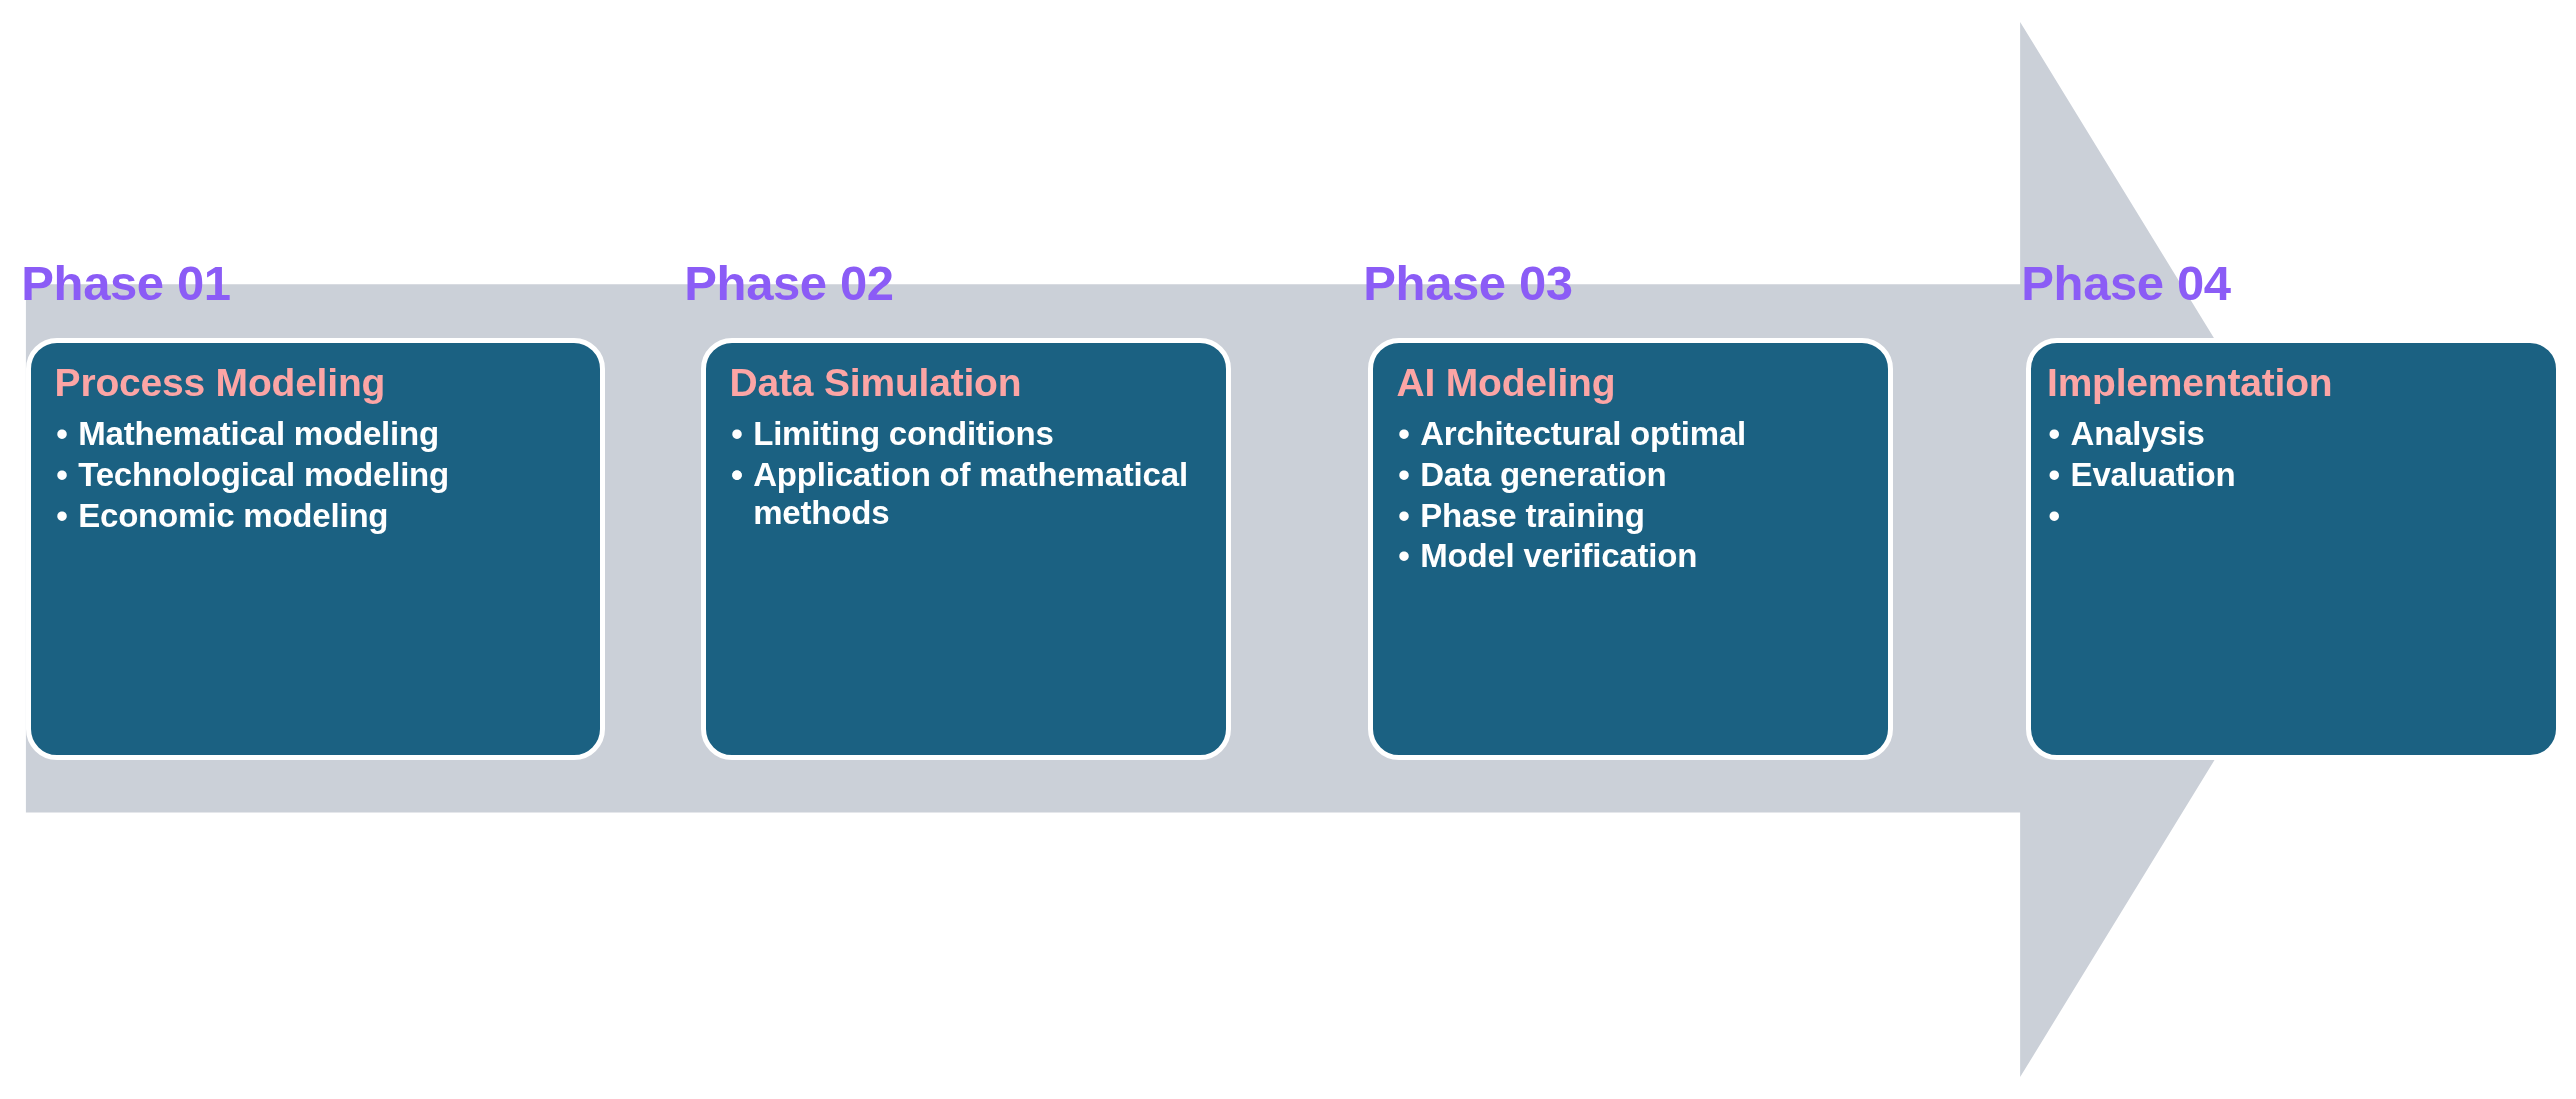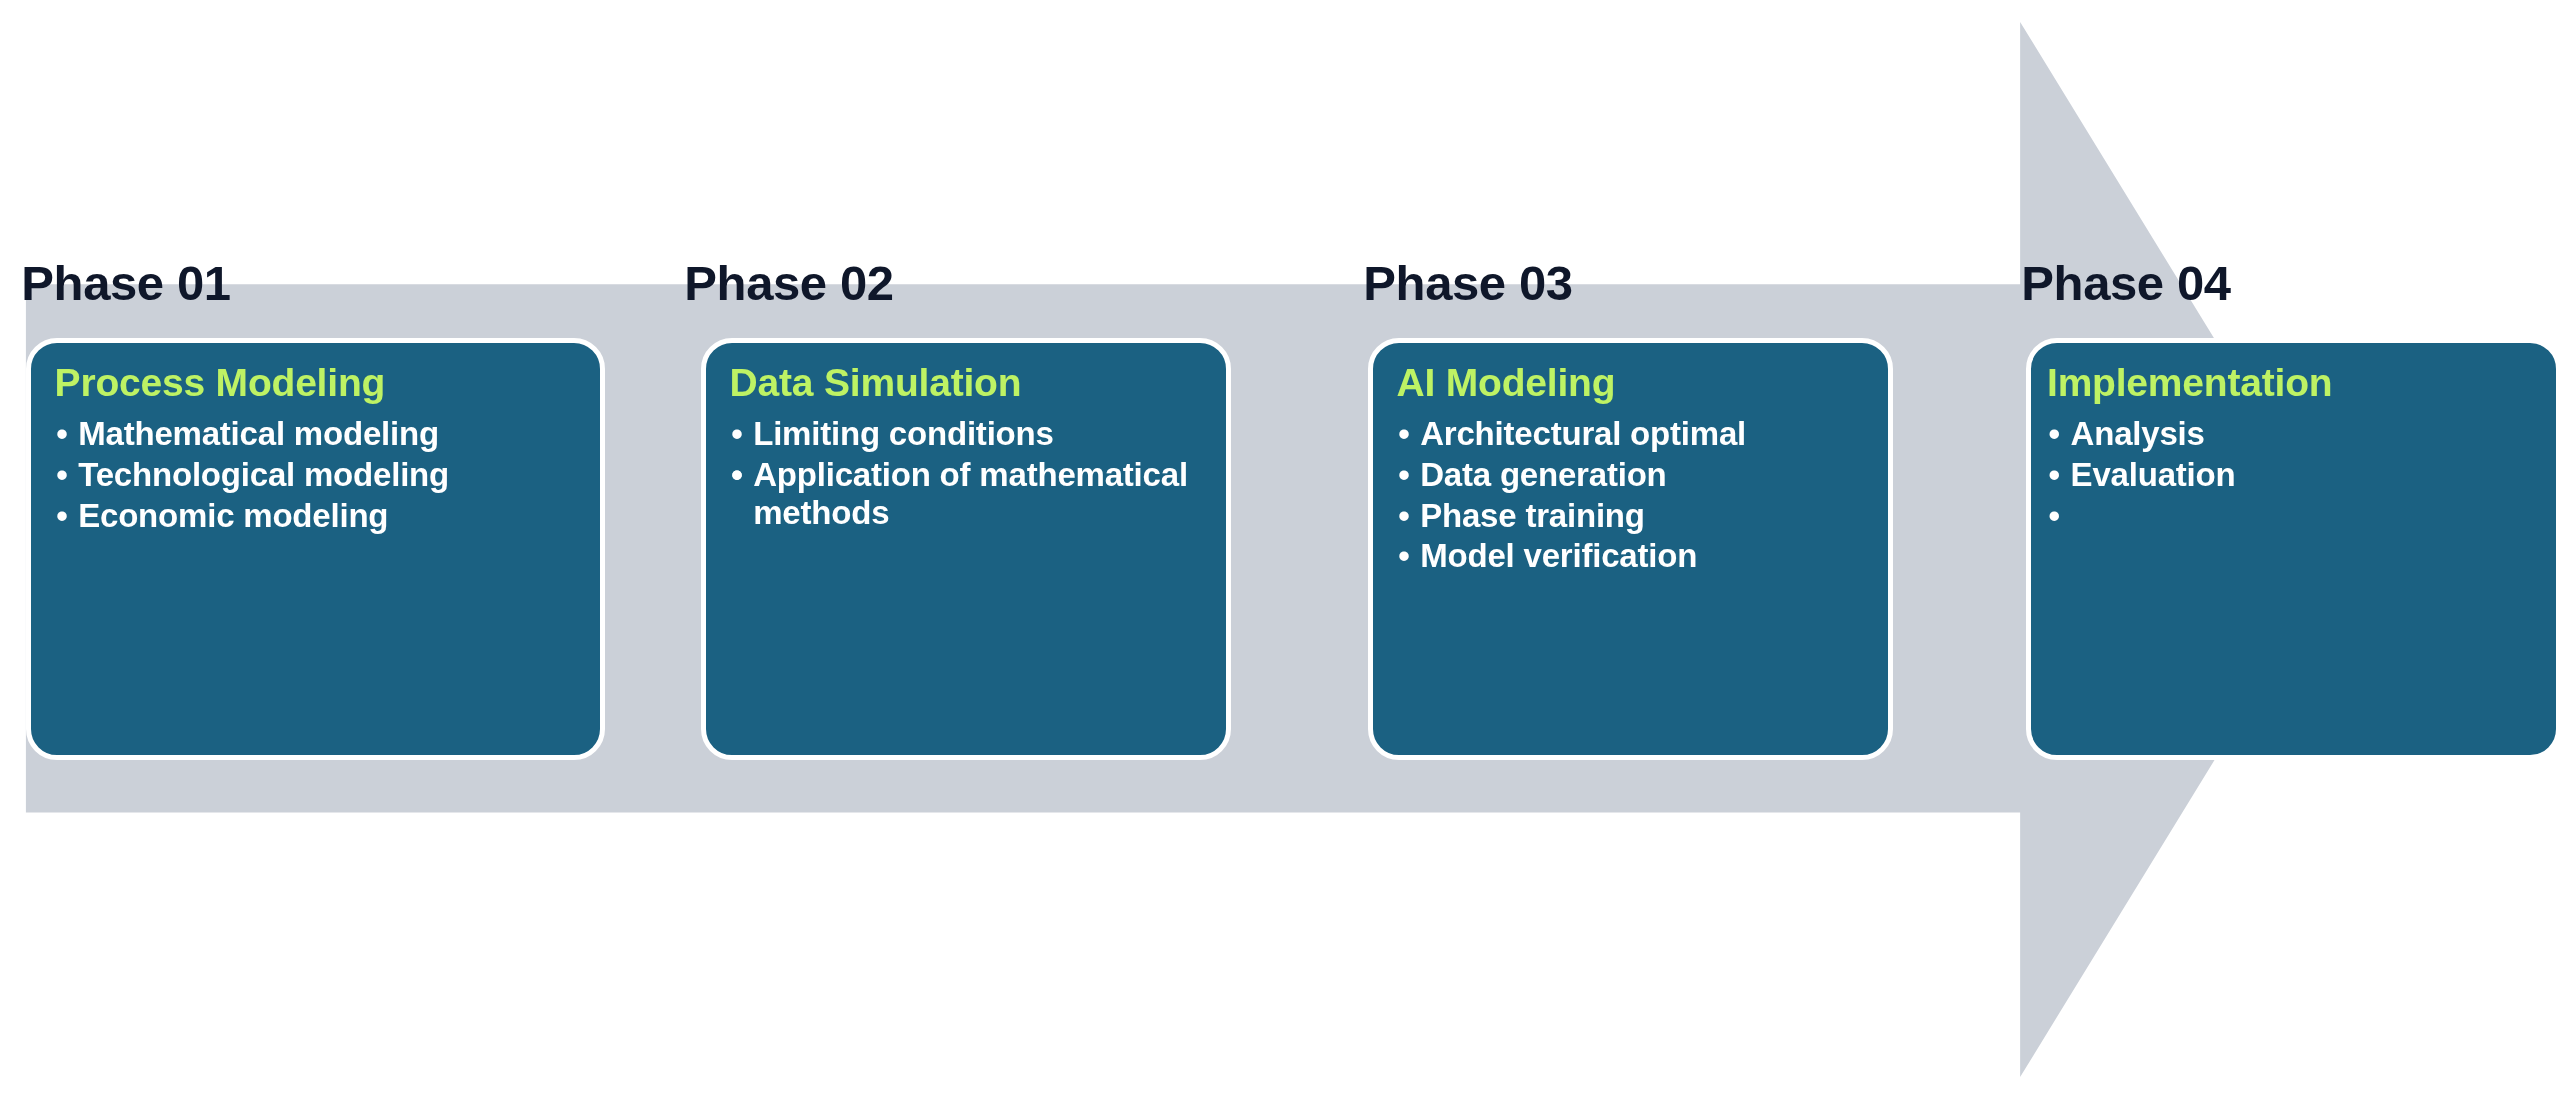--- a/index.html
+++ b/index.html
@@ -44,21 +44,21 @@
     top: 259px;
   }
 
   .phase-label {
     position: absolute;
     left: 0;
     top: 0;
     margin: 0;
     font-size: 49px;
     font-weight: bold;
-    color: #0f172a;
+    color: #8b5cf6;
     letter-spacing: -0.4px;
     white-space: nowrap;
     line-height: 1;
   }
 
   .phase-card {
     position: absolute;
     top: 79px;
     background: #1b6182;
     border: 5.5px solid #ffffff;
@@ -66,21 +66,21 @@
     box-sizing: border-box;
     padding: 20.4px 20.4px 15.7px 23.6px;
     height: 422px;
     overflow: hidden;
   }
 
   .card-title {
     margin: 0 0 11px 0;
     font-size: 39px;
     font-weight: bold;
-    color: #bef264;
+    color: #fca5a5;
     line-height: 1.05;
     letter-spacing: -0.2px;
   }
 
   .card-list {
     margin: 0;
     padding: 0;
     list-style: none;
   }
 

